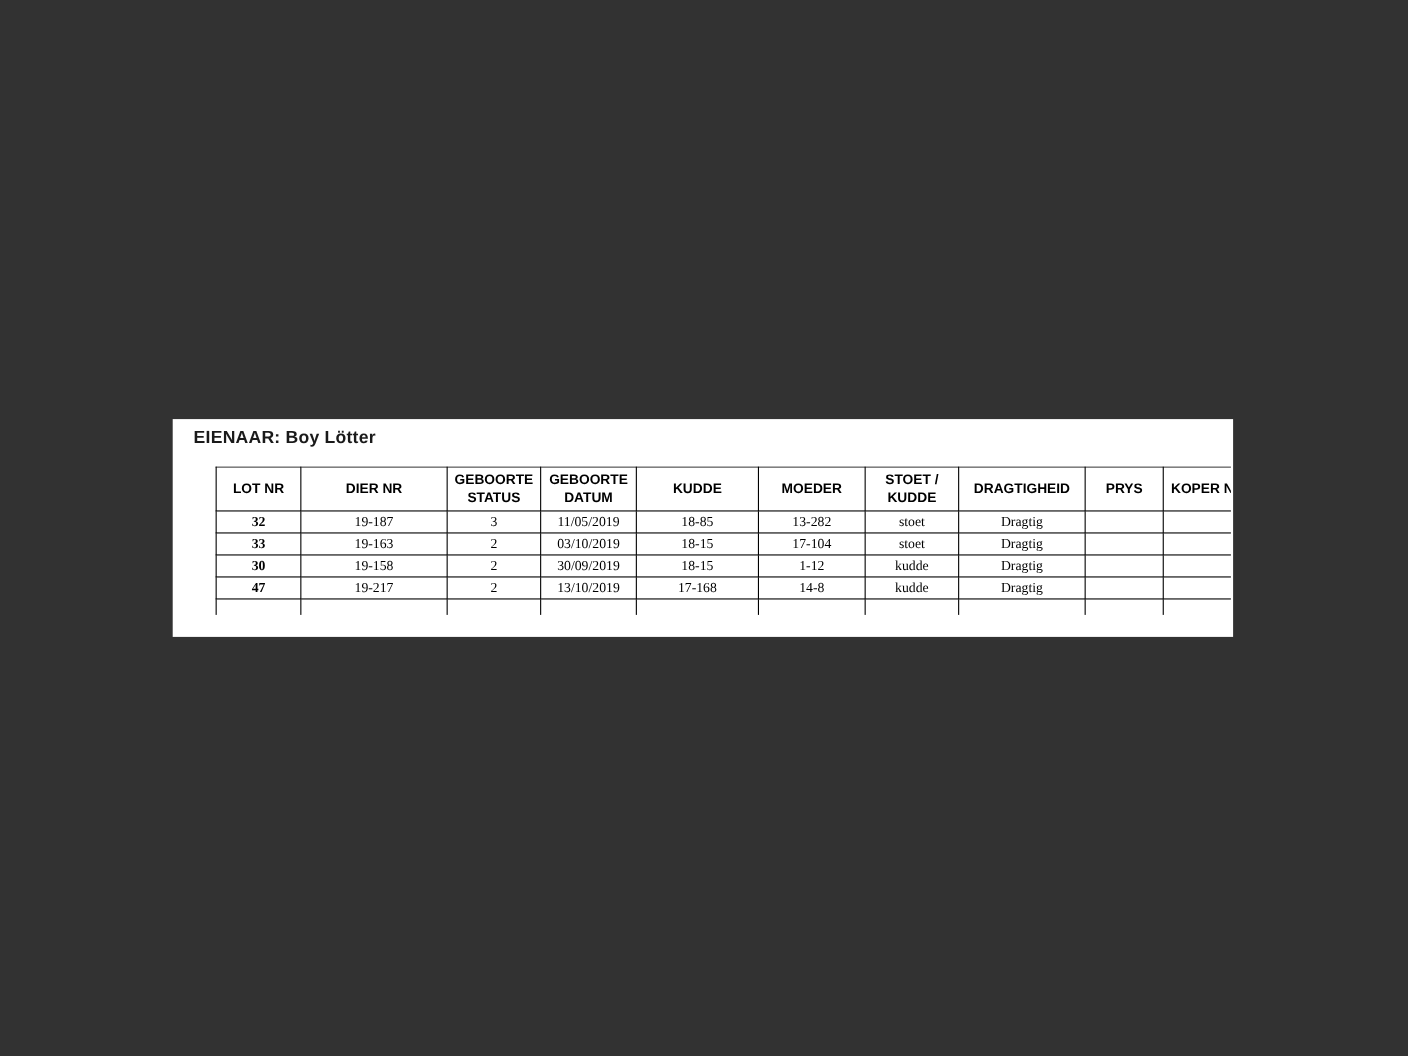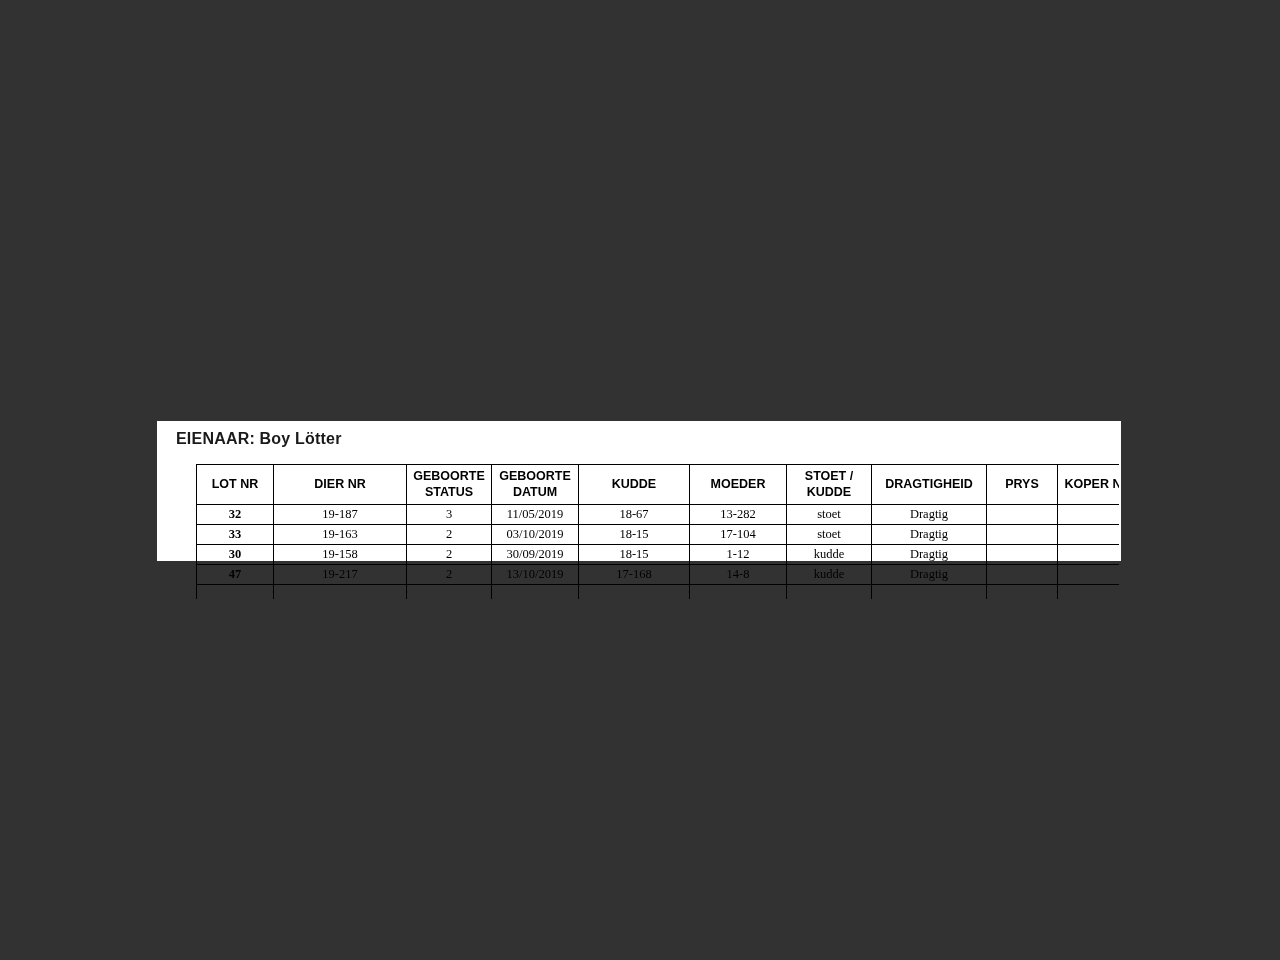--- a/index.html
+++ b/index.html
@@ -6,23 +6,22 @@
   html, body {
     width: 1280px; height: 960px;
     font-family: "Liberation Sans", sans-serif;
     overflow: hidden;
   }
   body { background: #323232; position: relative; }
 
   .panel {
     position: absolute;
     left: 157px; top: 381px;
-    width: 964px; height: 140px;
+    width: 964px; height: 198px;
     background: #ffffff;
-    margin-top: 40px;
   }
 
   .owner-title {
     position: absolute;
     left: 19px; top: 9px;
     font-size: 16px;
     font-weight: bold;
     color: #1a1a1a;
     letter-spacing: 0.2px;
   }
@@ -103,21 +102,21 @@
           <th>PRYS</th>
           <th>KOPER NR</th>
         </tr>
       </thead>
       <tbody>
         <tr>
           <td class="lot">32</td>
           <td>19-187</td>
           <td>3</td>
           <td>11/05/2019</td>
-          <td>18-67</td>
+          <td>18-85</td>
           <td>13-282</td>
           <td>stoet</td>
           <td>Dragtig</td>
           <td></td>
           <td></td>
         </tr>
         <tr>
           <td class="lot">33</td>
           <td>19-163</td>
           <td>2</td>

